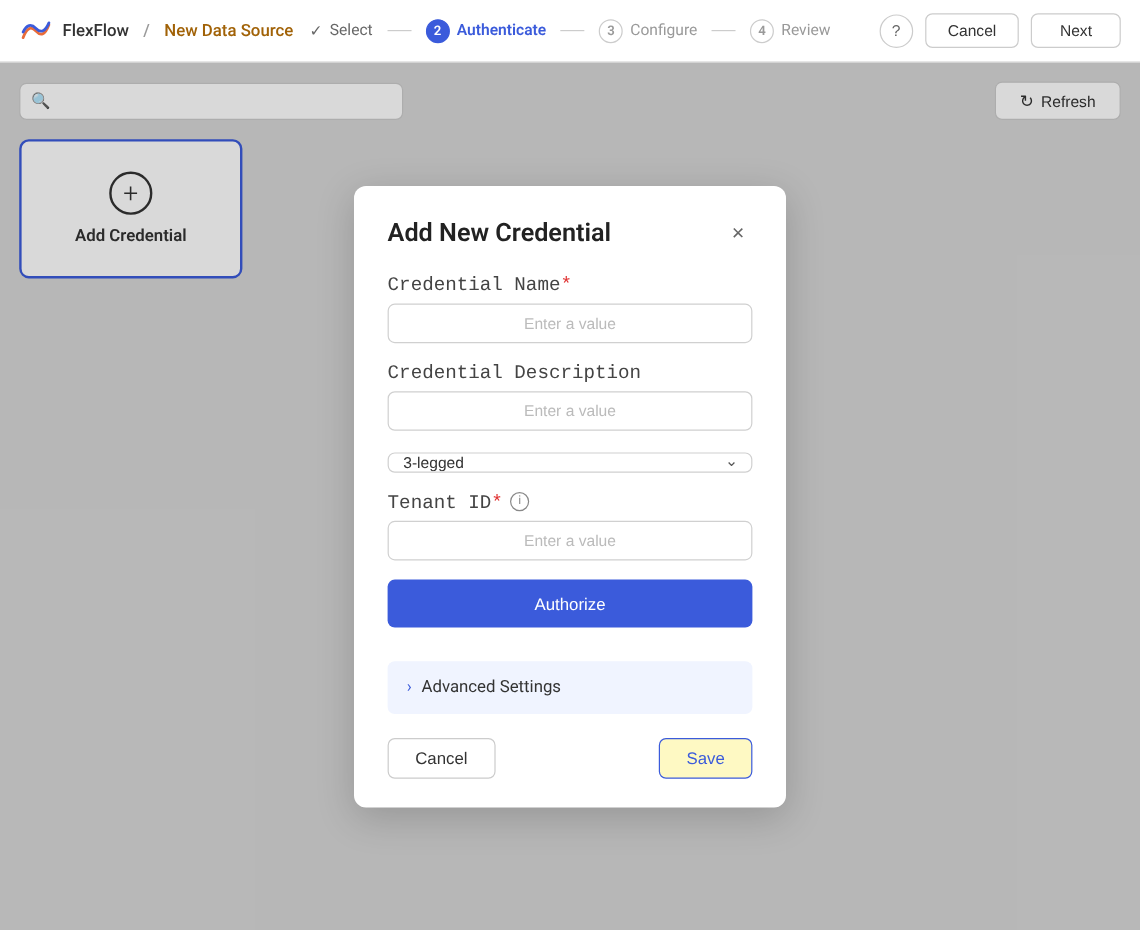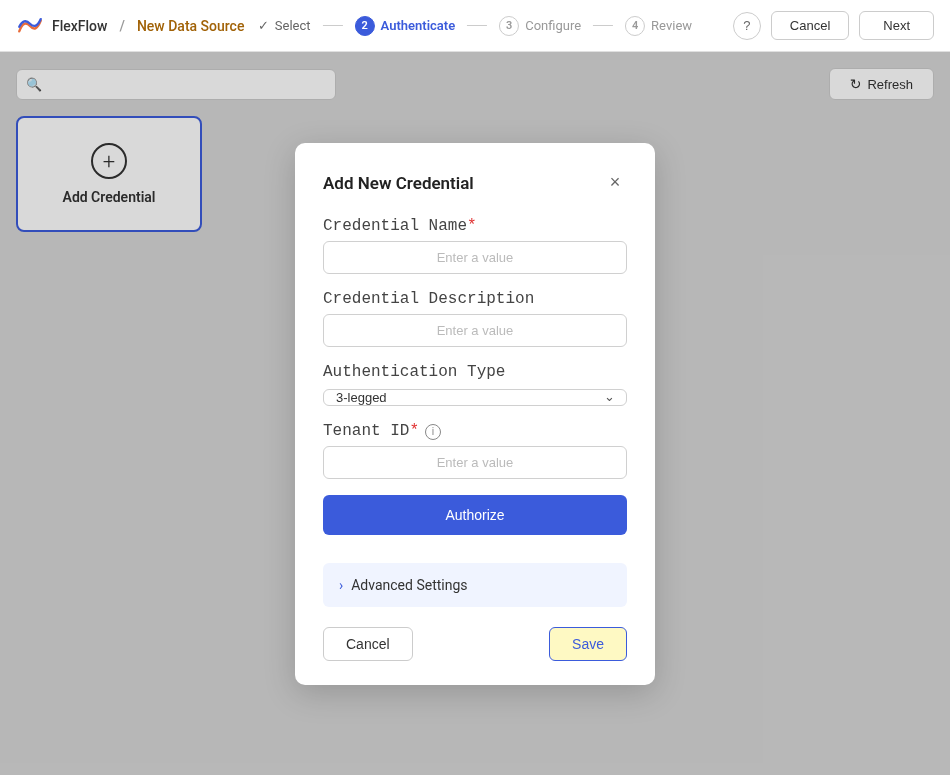--- a/index.html
+++ b/index.html
@@ -239,21 +239,21 @@
       box-shadow: 0 8px 32px rgba(0,0,0,0.18);
       position: relative;
     }
     .modal-header {
       display: flex;
       align-items: center;
       justify-content: space-between;
       margin-bottom: 22px;
     }
     .modal-title {
-      font-size: 17px;
+      font-size: 21px;
       font-weight: 600;
       color: #222;
     }
     .modal-close {
       width: 24px;
       height: 24px;
       display: flex;
       align-items: center;
       justify-content: center;
       cursor: pointer;
@@ -308,21 +308,21 @@
       position: absolute;
       right: 12px;
       top: 50%;
       transform: translateY(-50%);
       color: #555;
       pointer-events: none;
       font-size: 13px;
     }
     .tenant-label-row {
       display: flex;
-      align-items: flex-end;
+      align-items: flex-start;
       gap: 6px;
       margin-bottom: 6px;
     }
     .info-icon {
       width: 16px;
       height: 16px;
       border-radius: 50%;
       border: 1.5px solid #888;
       display: flex;
       align-items: center;
@@ -471,21 +471,20 @@
       </div>
 
       
       <div class="form-group">
         <label class="form-label">Credential Description</label>
         <input class="form-input" type="text" placeholder="Enter a value" style="">
       </div>
 
       
       <div class="form-group">
-        <label class="form-label">Authentication Type</label>
         <div class="form-select-wrapper">
           <select class="form-select">
             <option>3-legged</option>
             <option>2-legged</option>
           </select>
           <span class="select-chevron">⌄</span>
         </div>
       </div>
 
       

